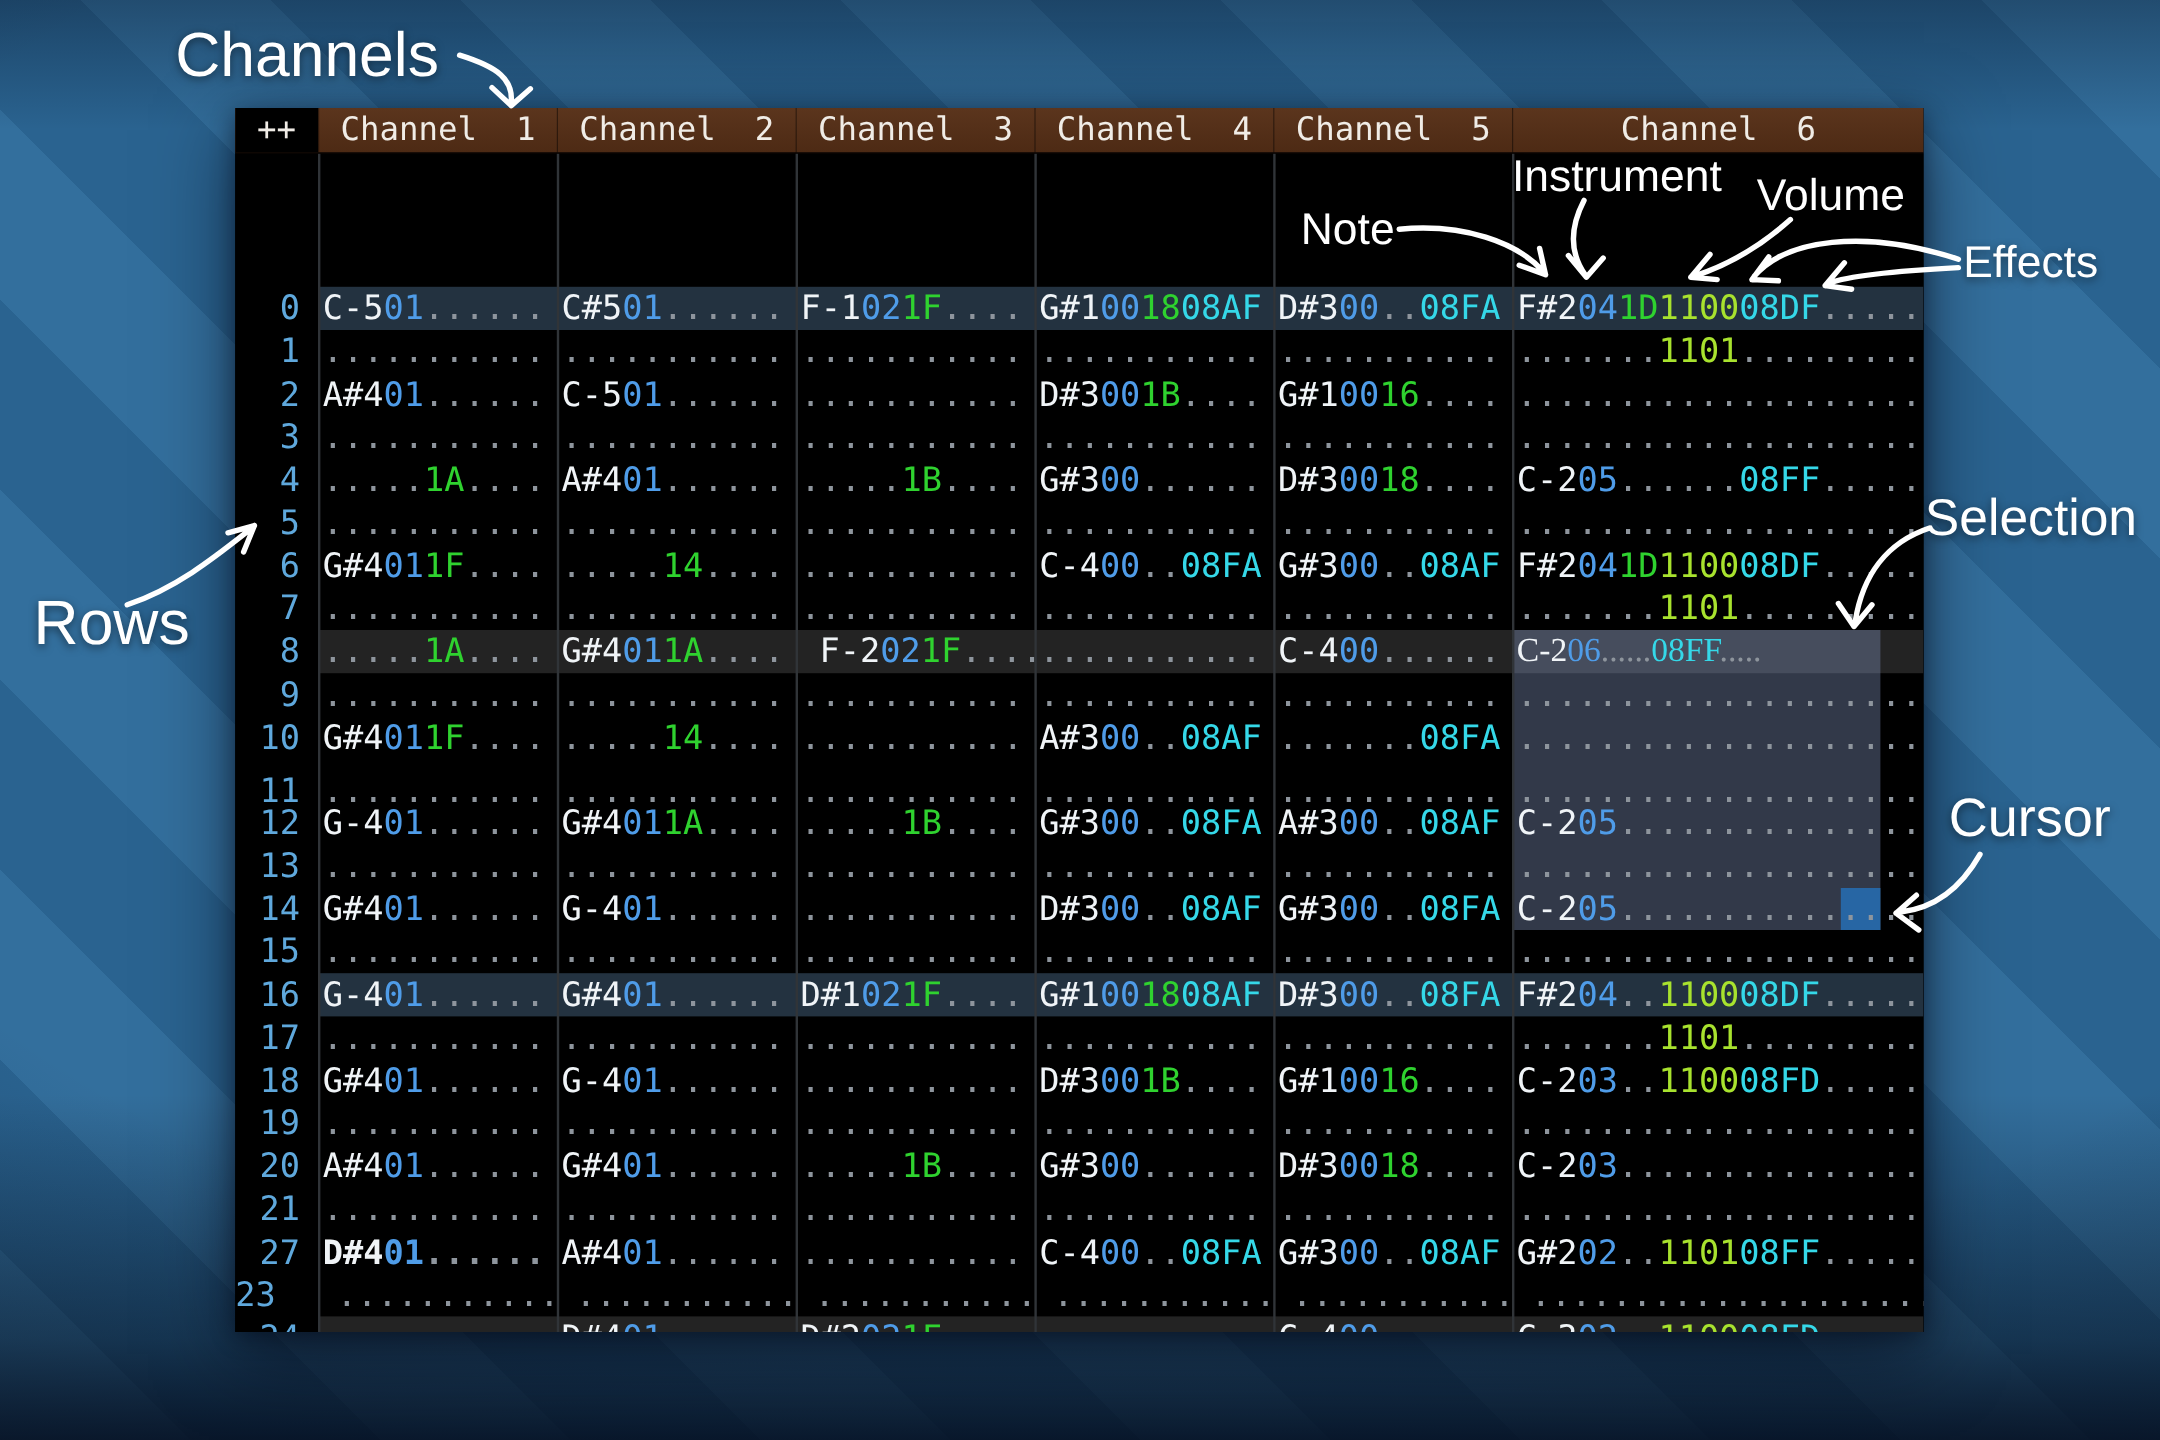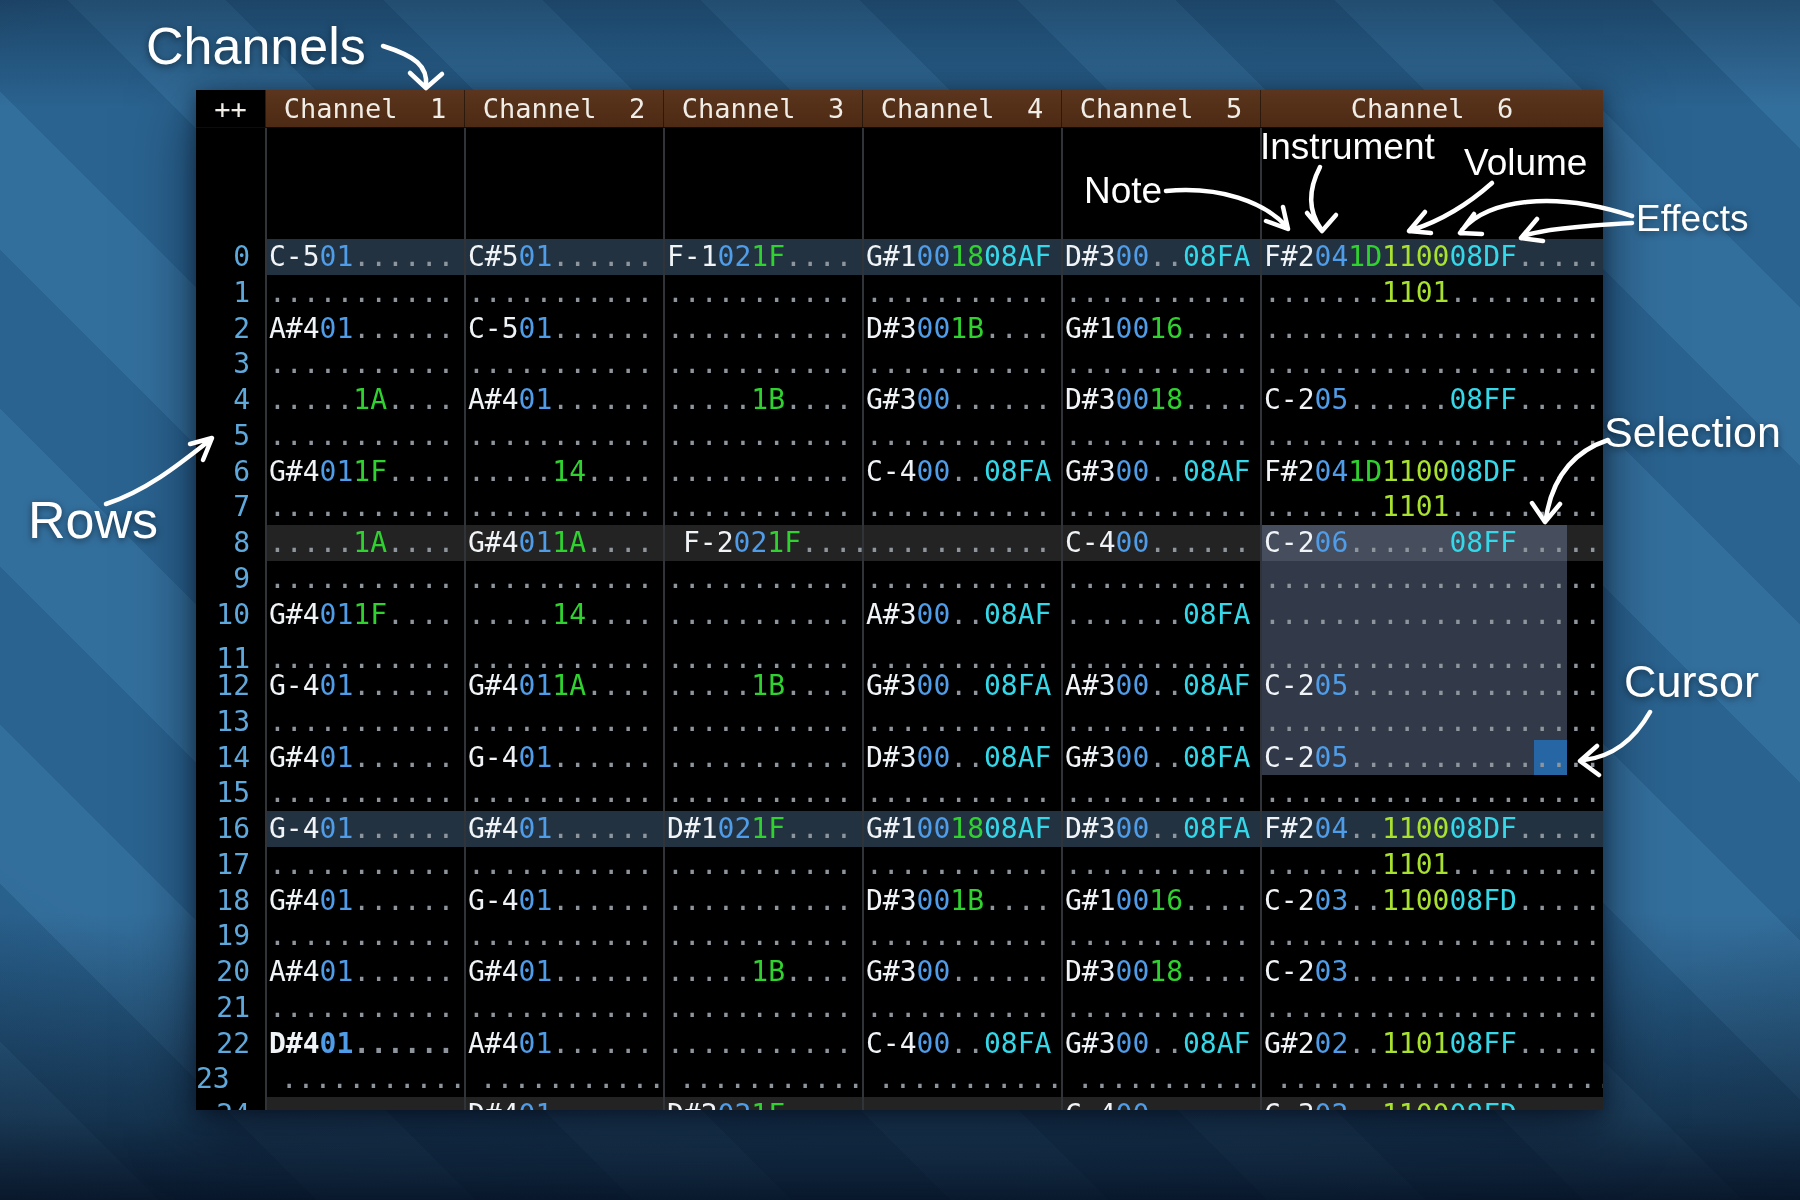--- a/index.html
+++ b/index.html
@@ -149,21 +149,21 @@
           </div>
         </div>
         <div class="prow" style="top: 397px;">
           <div class="rn">8</div>
           <div class="cells beat">
             <div class="cell" style="width: 199px;"><span class="dot">.....</span><span class="vol">1A</span><span class="dot">....</span></div>
             <div class="cell" style="width: 199px;"><span class="note">G#4</span><span class="inst">01</span><span class="vol">1A</span><span class="dot">....</span></div>
             <div class="cell" style="width: 199px; padding-left: 20px;"><span class="note">F-2</span><span class="inst">02</span><span class="vol">1F</span><span class="dot">....</span></div>
             <div class="cell" style="width: 199px;"><span class="dot">...........</span></div>
             <div class="cell" style="width: 199px;"><span class="note">C-4</span><span class="inst">00</span><span class="dot">......</span></div>
-            <div class="cell" style="width: 343px;"><span class="note">C-2</span><span class="inst">06</span><span class="dot">......</span><span class="fxc">08FF</span><span class="dot">.....</span></div>
+            <div class="cell" style="width: 343px; font-family: Liberation Serif, serif;"><span class="note">C-2</span><span class="inst">06</span><span class="dot">......</span><span class="fxc">08FF</span><span class="dot">.....</span></div>
           </div>
         </div>
         <div class="prow" style="top: 432.75px;">
           <div class="rn">9</div>
           <div class="cells">
             <div class="cell" style="width: 199px;"><span class="dot">...........</span></div>
             <div class="cell" style="width: 199px;"><span class="dot">...........</span></div>
             <div class="cell" style="width: 199px;"><span class="dot">...........</span></div>
             <div class="cell" style="width: 199px;"><span class="dot">...........</span></div>
             <div class="cell" style="width: 199px;"><span class="dot">...........</span></div>
@@ -296,21 +296,21 @@
           <div class="cells">
             <div class="cell" style="width: 199px;"><span class="dot">...........</span></div>
             <div class="cell" style="width: 199px;"><span class="dot">...........</span></div>
             <div class="cell" style="width: 199px;"><span class="dot">...........</span></div>
             <div class="cell" style="width: 199px;"><span class="dot">...........</span></div>
             <div class="cell" style="width: 199px;"><span class="dot">...........</span></div>
             <div class="cell" style="width: 343px;"><span class="dot">....................</span></div>
           </div>
         </div>
         <div class="prow" style="top: 897.5px;">
-          <div class="rn">22</div>
+          <div class="rn">27</div>
           <div class="cells">
             <div class="cell" style="width: 199px; font-weight: bold;"><span class="note">D#4</span><span class="inst">01</span><span class="dot">......</span></div>
             <div class="cell" style="width: 199px;"><span class="note">A#4</span><span class="inst">01</span><span class="dot">......</span></div>
             <div class="cell" style="width: 199px;"><span class="dot">...........</span></div>
             <div class="cell" style="width: 199px;"><span class="note">C-4</span><span class="inst">00</span><span class="dot">..</span><span class="fxc">08FA</span></div>
             <div class="cell" style="width: 199px;"><span class="note">G#3</span><span class="inst">00</span><span class="dot">..</span><span class="fxc">08AF</span></div>
             <div class="cell" style="width: 343px;"><span class="note">G#2</span><span class="inst">02</span><span class="dot">..</span><span class="fxg">1101</span><span class="fxc">08FF</span><span class="dot">.....</span></div>
           </div>
         </div>
         <div class="prow" style="top: 933.25px; gap: 32px;">

